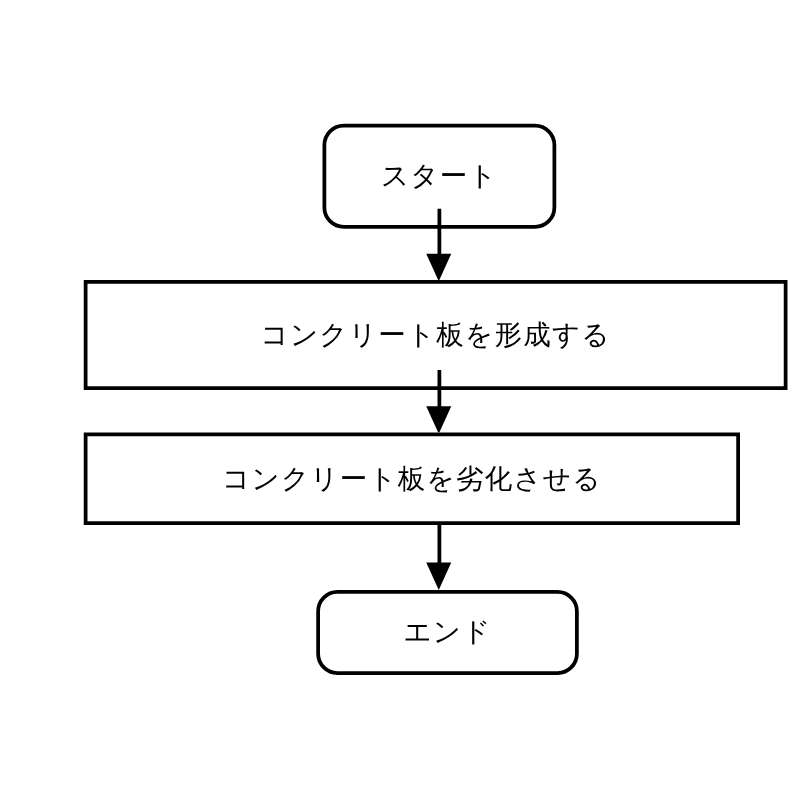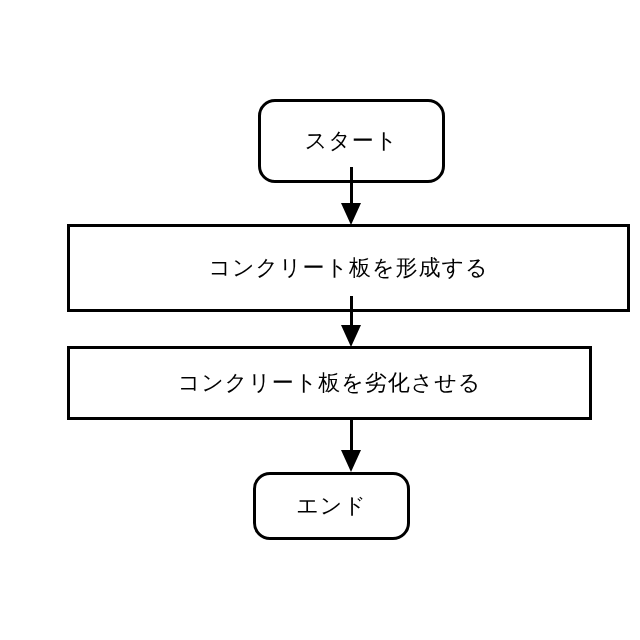--- a/index.html
+++ b/index.html
@@ -62,21 +62,21 @@
     left: 0;
     bottom: 0;
     width: 0;
     height: 0;
     border-left: 10px solid transparent;
     border-right: 10px solid transparent;
     border-top: 22px solid var(--line, #000000);
   }
   
   #start-node { left: 258px; top: 99px;  width: 187px; height: 84px; }
-  #end-node   { left: 253px; top: 472px; width: 157px; height: 68px; }
+  #end-node   { left: 253px; top: 472px; width: 210px; height: 68px; }
   #process-s1 { left: 67px;  top: 224px; width: 563px; height: 88px; }
   #process-s2 { left: 67px;  top: 346px; width: 525px; height: 74px; }
   #step-id-s1 { left: 9px;  top: 244px; }
   #step-id-s2 { left: 11px; top: 361px; }
   #arrow-1 { left: 341px; top: 167px; height: 58px; }
   #arrow-1 .arrow-line { height: 38px; }
   #arrow-2 { left: 341px; top: 296px; height: 51px; }
   #arrow-2 .arrow-line { height: 31px; }
   #arrow-3 { left: 341px; top: 420px; height: 52px; }
   #arrow-3 .arrow-line { height: 32px; }

